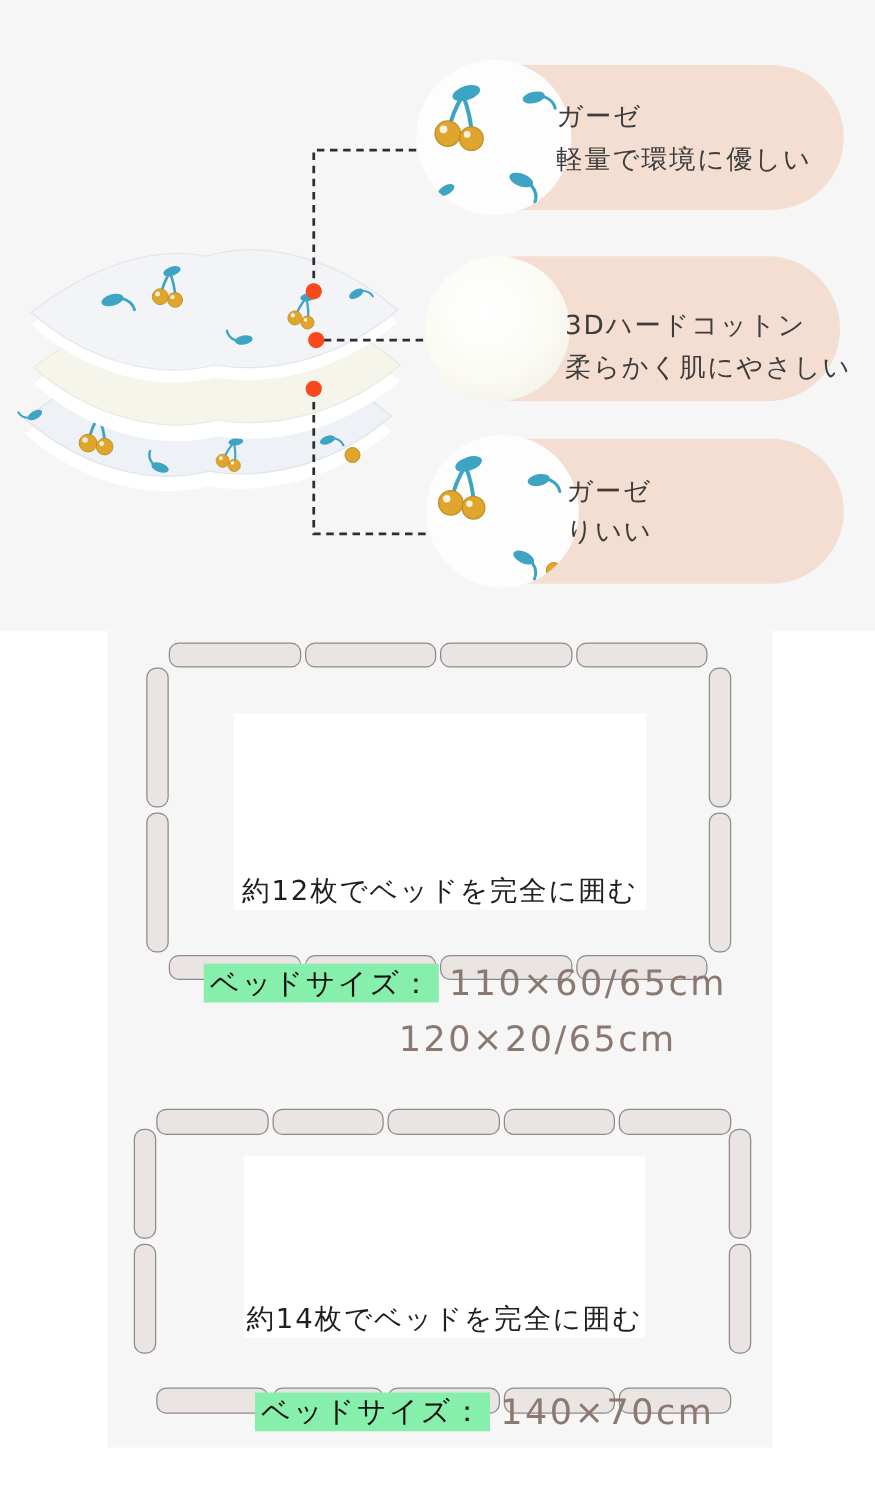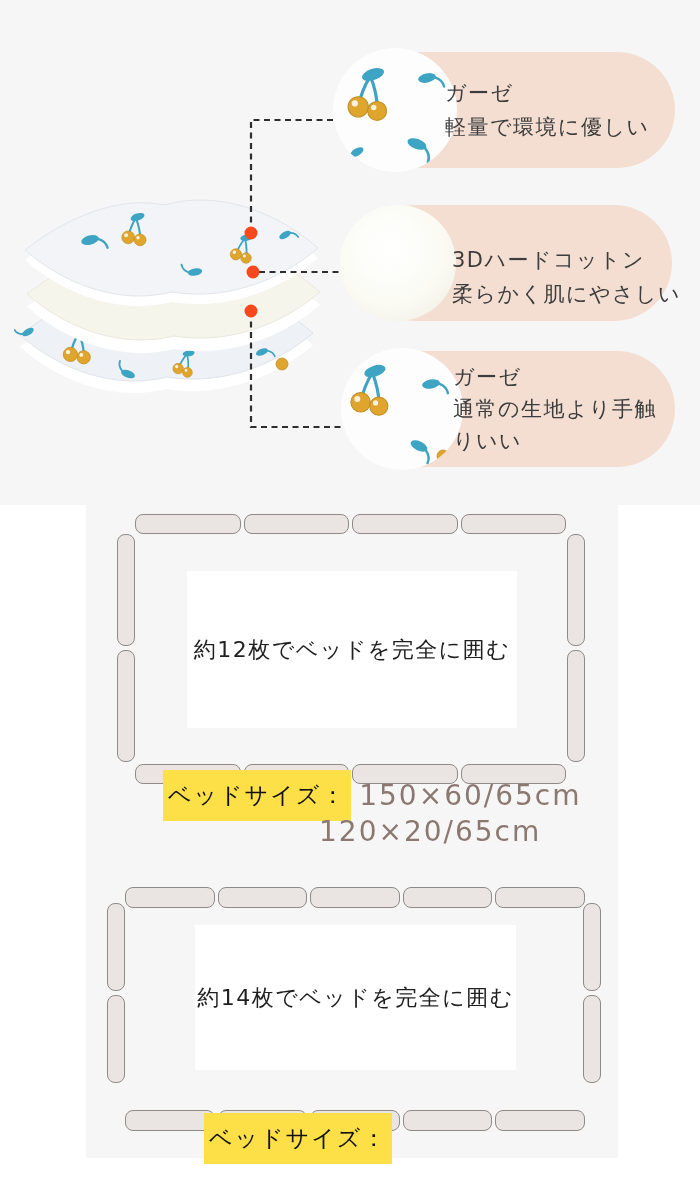--- a/index.html
+++ b/index.html
@@ -36,40 +36,40 @@
   .callout3 .swatch{width:122px;height:122px;}
   .callout3 .ctext{line-height:32px;}
 
   
   .frame{position:absolute;}
   .row{position:absolute;display:flex;gap:3px;}
   .row .pad{flex:1;}
   .col{position:absolute;display:flex;flex-direction:column;gap:4px;}
   .col .pad{flex:1;}
   .pad{background:var(--pad-fill);border:1.6px solid var(--pad-border);border-radius:8px;box-sizing:border-box;}
-  .whitebox{position:absolute;background:#ffffff;display:flex;align-items:center;justify-content:center;}
+  .whitebox{position:absolute;background:#ffffff;display:flex;align-items:flex-end;justify-content:center;}
   .caption{font-size:22px;letter-spacing:1.5px;color:var(--caption-color);white-space:nowrap;}
 
   .d1{left:117px;top:514px;width:468px;height:270px;}
   .d1 .row.top{left:18px;right:19px;top:0;height:20px;}
   .d1 .row.bottom{left:18px;right:19px;bottom:0;height:20px;}
   .d1 .col.left{left:0;top:20px;width:18px;height:228px;}
   .d1 .col.right{right:0;top:20px;width:18px;height:228px;}
   .d1 .whitebox{left:70px;top:57px;width:330px;height:157px;}
 
   .d2{left:107px;top:887px;width:494px;height:244px;}
   .d2 .row.top{left:18px;right:16px;top:0;height:21px;}
   .d2 .row.bottom{left:18px;right:16px;bottom:0;height:21px;}
   .d2 .col.left{left:0;top:16px;width:18px;height:180px;}
   .d2 .col.right{right:0;top:16px;width:18px;height:180px;}
   .d2 .whitebox{left:88px;top:38px;width:321px;height:145px;}
 
   
   .size-row{position:absolute;display:flex;align-items:center;gap:8px;white-space:nowrap;}
-  .size-label{background:#fde047;color:var(--size-label-color);font-size:23px;letter-spacing:2px;padding:10px 5px;}
+  .size-label{background:#86efac;color:var(--size-label-color);font-size:23px;letter-spacing:2px;padding:0 5px;}
   .size-value{color:var(--size-value-color);font-size:28px;letter-spacing:2px;}
   .sr1{left:163px;top:770px;}
   .sr1b{left:319px;top:815px;}
   .sr2{left:204px;top:1113px;}
 </style>
 </head>
 <body>
 
 <div class="page">
 
@@ -162,21 +162,20 @@
     <div class="swatch">
       <svg viewBox="0 0 122 122">
         <use href="#cherry" transform="translate(30,40) scale(1.3)"></use>
         <use href="#leafy" transform="translate(90,36) rotate(-10)"></use>
         <use href="#leafy" transform="translate(78,98) rotate(25)"></use>
         <circle cx="102" cy="108" r="6" fill="#dfa52d" stroke="#bf9026" stroke-width="0.8"></circle>
       </svg>
     </div>
     <div class="ctext">
       <div>ガーゼ</div>
-      <div>通常の生地より手触</div>
       <div>りいい</div>
     </div>
   </div>
 
   <div class="frame d1">
     <div class="row top">
         <div class="pad"></div>
         <div class="pad"></div>
         <div class="pad"></div>
         <div class="pad"></div>
@@ -195,21 +194,21 @@
         <div class="pad"></div>
         <div class="pad"></div>
       </div>
     <div class="whitebox">
       <span class="caption">約12枚でベッドを完全に囲む</span>
     </div>
   </div>
 
   <div class="size-row sr1">
     <span class="size-label">ベッドサイズ：</span>
-    <span class="size-value">150×60/65cm</span>
+    <span class="size-value">110×60/65cm</span>
   </div>
   <div class="size-row sr1b">
     <span class="size-value">120×20/65cm</span>
   </div>
 
   <div class="frame d2">
     <div class="row top">
         <div class="pad"></div>
         <div class="pad"></div>
         <div class="pad"></div>
@@ -231,15 +230,16 @@
         <div class="pad"></div>
         <div class="pad"></div>
       </div>
     <div class="whitebox">
       <span class="caption">約14枚でベッドを完全に囲む</span>
     </div>
   </div>
 
   <div class="size-row sr2">
     <span class="size-label">ベッドサイズ：</span>
+    <span class="size-value">140×70cm</span>
   </div>
 
 </div>
 
 </body></html>

